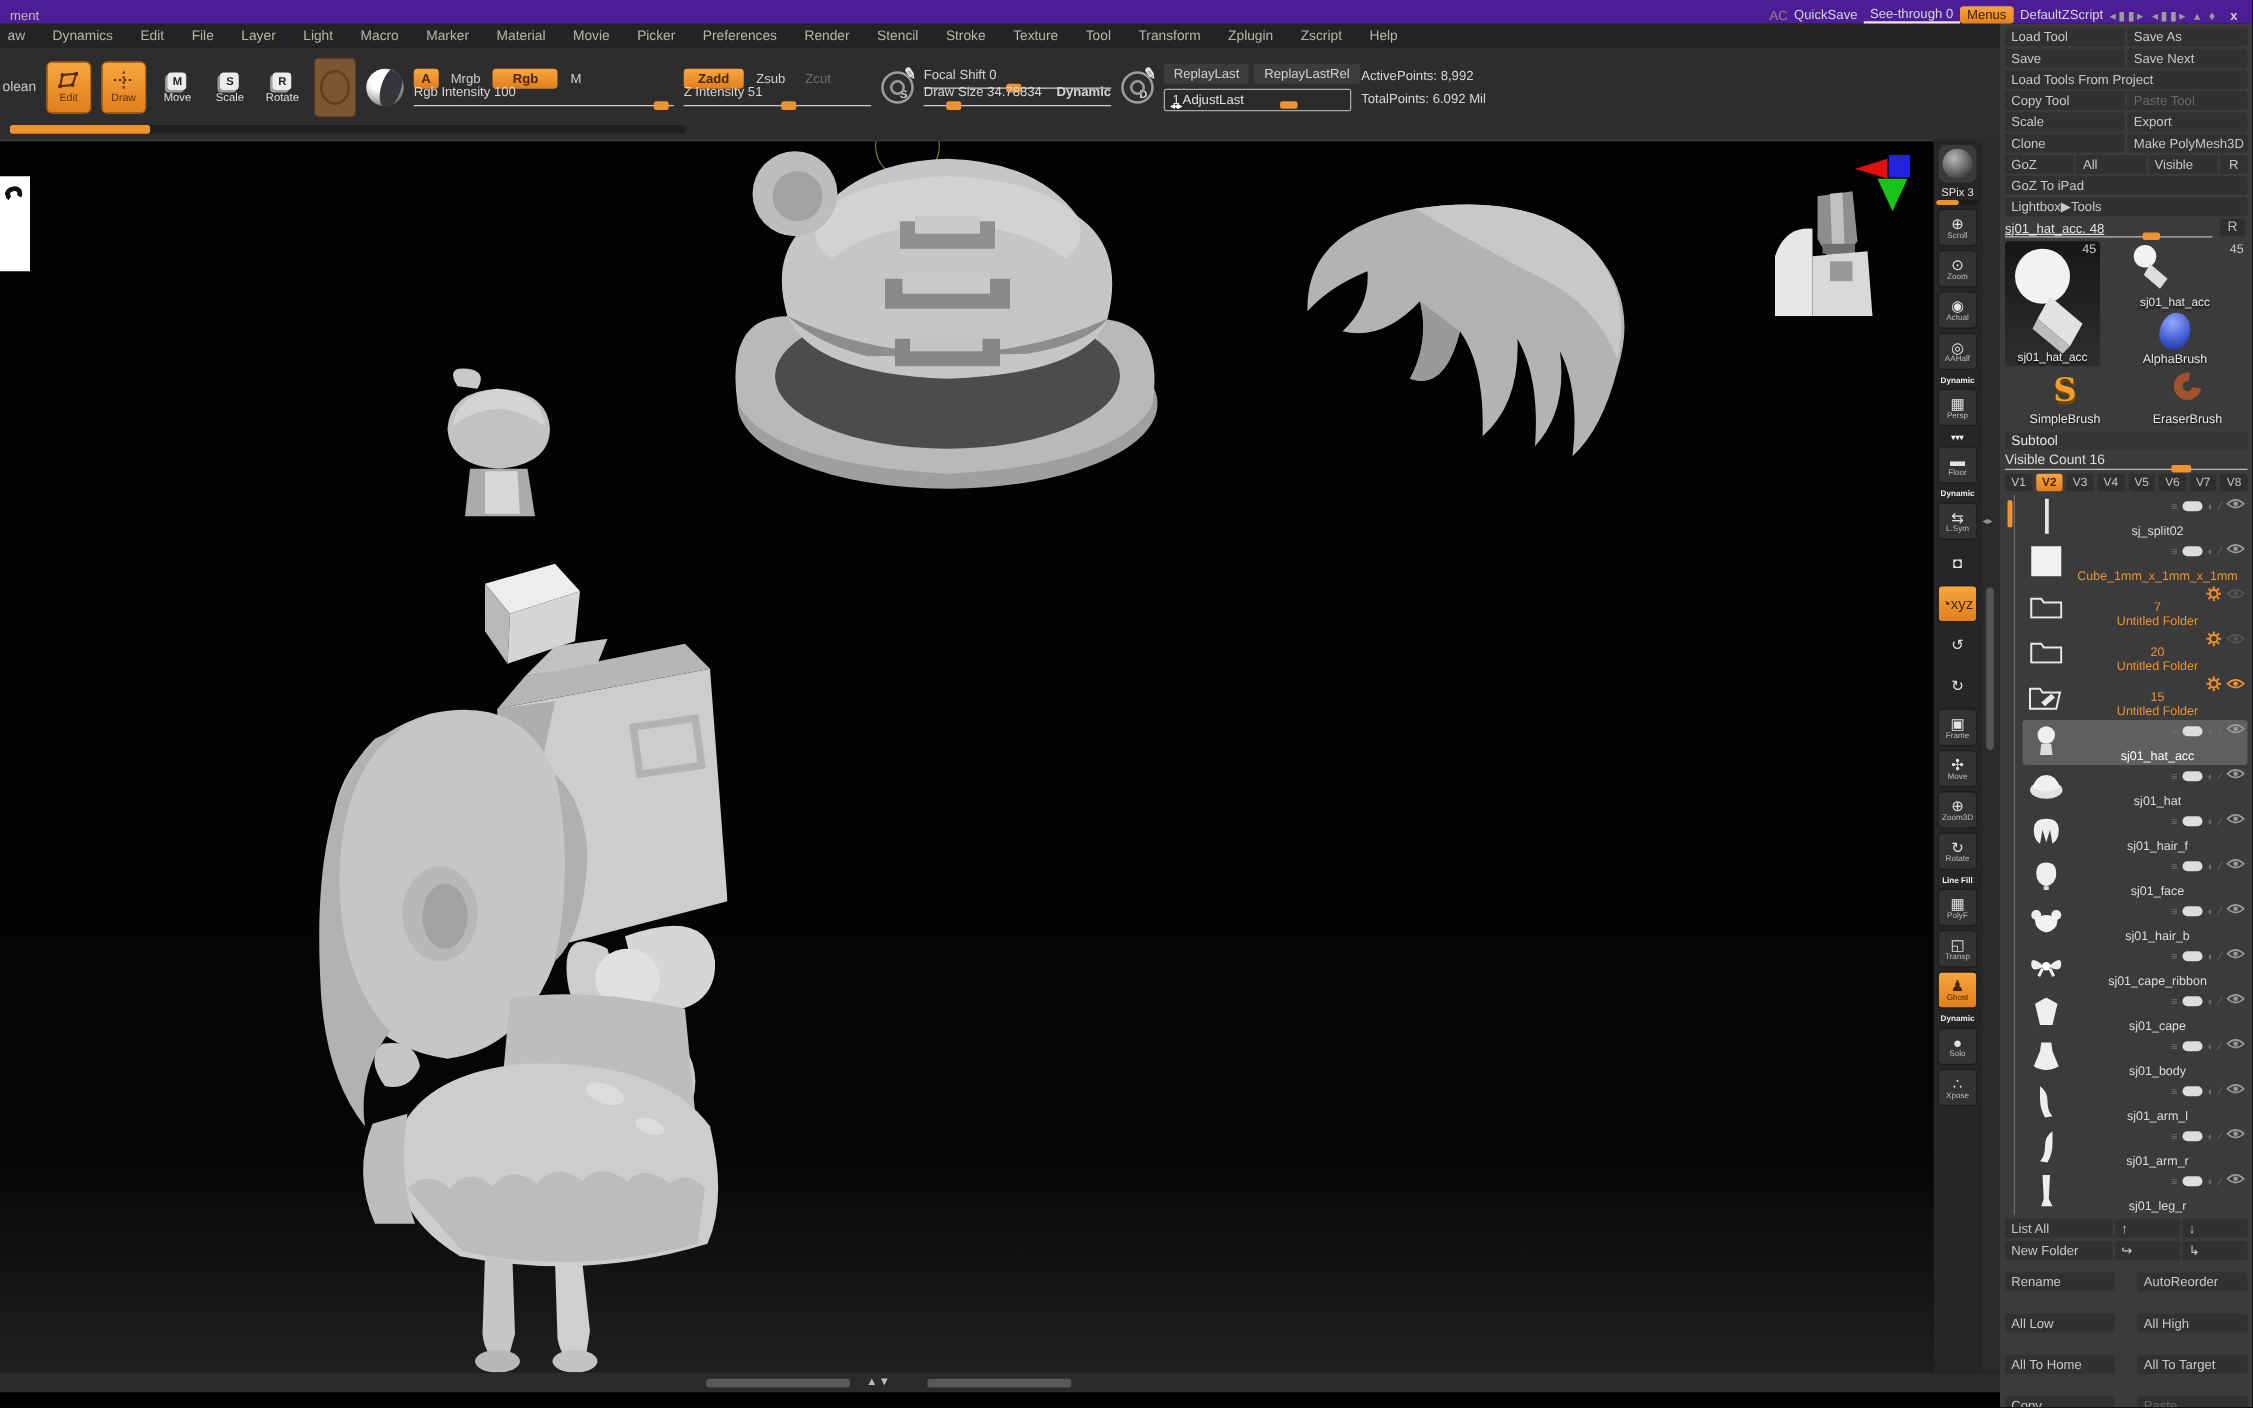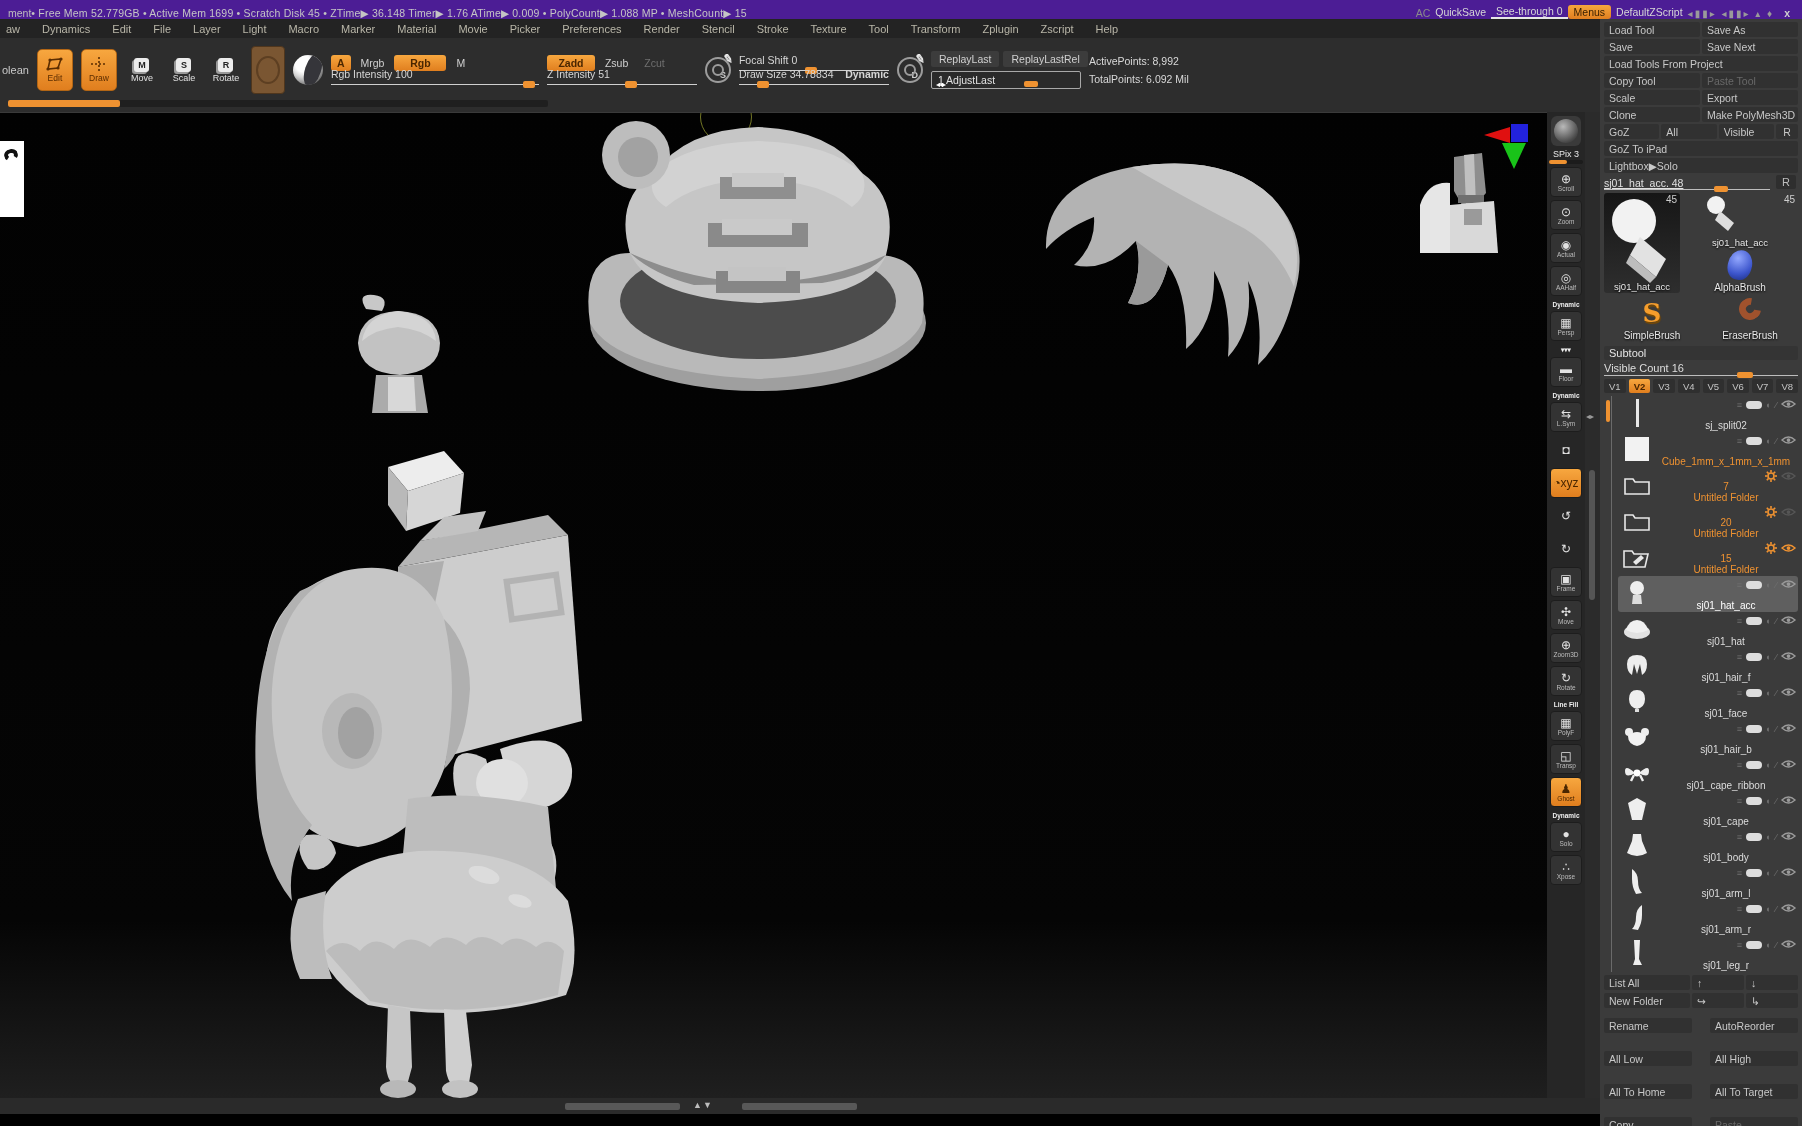--- a/index.html
+++ b/index.html
@@ -163,21 +163,20 @@
   .bottomscroll .tris { position:absolute; left:693px; top:2px; color:#bdbdbd; font-size:9px; letter-spacing:1px; }
   .bottomblack { position:absolute; left:0; top:1114px; width:1600px; height:12px; background:#000; }
 </style>
 </head>
 <body>
 
 <div id="app">
 
   <div class="titlebar">
     <span class="frag">ment</span>
-    <span class="stats">• Free Mem 52.779GB  • Active Mem 1699  • Scratch Disk 45 •   ZTime▶ 36.148  Timer▶ 1.76  ATime▶ 0.009  • PolyCount▶ 1.088 MP   • MeshCount▶ 15</span>
     <span class="spacer"></span>
     <span class="tb-dim">AC</span>
     <span class="tb-btn">QuickSave</span>
     <span class="tb-btn tb-underline">See-through 0</span>
     <span class="tb-orange">Menus</span>
     <span class="tb-btn">DefaultZScript</span>
     <span class="tb-icons">◂▮▮▸  ◂▮▮▸  ▴  ♦</span>
     <span class="tb-close">x</span>
   </div>
 
@@ -540,21 +539,21 @@
         <div class="prow">
           <div class="pbtn">GoZ</div>
           <div class="pbtn">All</div>
           <div class="pbtn">Visible</div>
           <div class="pbtn sq">R</div>
         </div>
         <div class="prow">
           <div class="pbtn">GoZ To iPad</div>
         </div>
         <div class="prow">
-          <div class="pbtn">Lightbox▶Solo</div>
+          <div class="pbtn">Lightbox▶Tools</div>
         </div>
       </div>
 
     <div class="activeslider">
       <span class="nm">sj01_hat_acc. 48</span>
       <span class="trk"></span>
         <span class="knob"></span>
       <span class="rbtn">R</span>
     </div>
 

